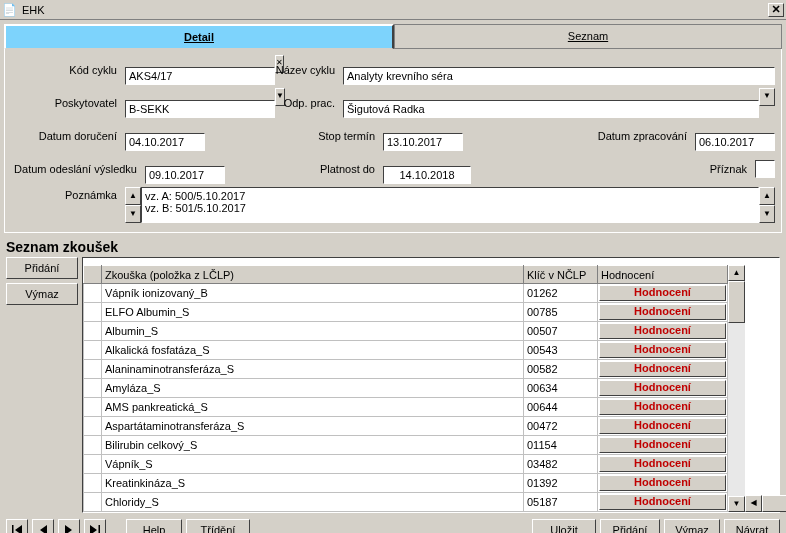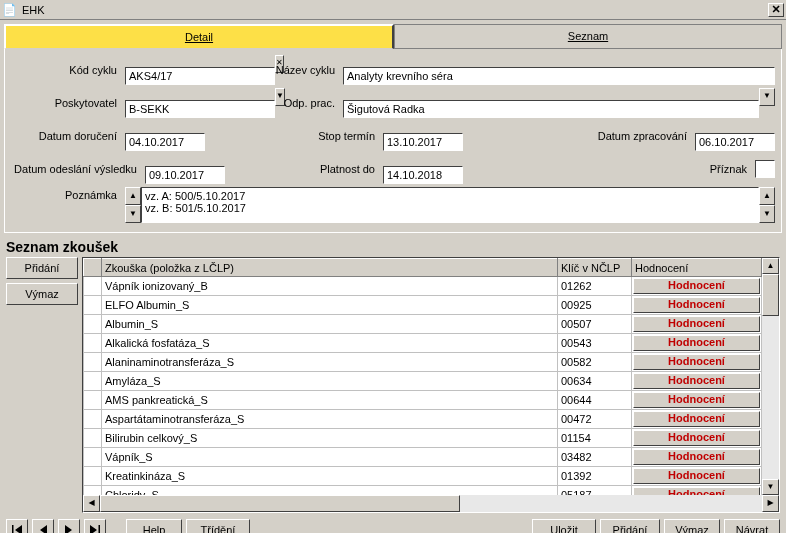--- a/index.html
+++ b/index.html
@@ -47,22 +47,22 @@
     padding: 5px 0;
     border: 1px solid #808080;
     border-bottom: 1px solid #808080;
     background: #d4d0c8;
     cursor: pointer;
   }
   .tab.active {
     border: 2px solid #fff;
     border-right-color:#404040;
     border-bottom: 1px solid #d4d0c8;
-    background: #fde047;
-    font-weight: normal;
+    background: #7dd3fc;
+    font-weight: bold;
   }
   .tab u { text-decoration: underline; }
   .panel {
     border: 1px solid #fff;
     border-top: none;
     margin: 0 4px;
     padding: 6px;
   }
   .form-row { display: flex; align-items: center; margin-bottom: 3px; gap: 4px; }
   .lbl { text-align: right; padding-right: 4px; white-space: nowrap; }
@@ -122,21 +122,22 @@
   }
   .table-cont {
     flex: 1;
     border: 1px solid #808080;
     border-top-color:#404040;border-left-color:#404040;
     border-right-color:#fff;border-bottom-color:#fff;
     background: #fff;
     position: relative;
     height: 256px;
     display: flex;
-    flex-direction: column;
+    flex-direction: row;
+    align-items: flex-end;
   }
   .grid { flex: 1; overflow: hidden; }
   table { border-collapse: collapse; width: 100%; table-layout: fixed; }
   th, td {
     border: 1px solid #c0c0c0;
     height: 18px;
     padding: 0 3px;
     text-align: left;
     white-space: nowrap;
     overflow: hidden;
@@ -242,21 +243,21 @@
     <span class="lbl" style="width:170px">Stop termín</span>
     <input class="text" style="width: 80px;" value="13.10.2017">
     <span class="lbl" style="flex:1">Datum zpracování</span>
     <input class="text" style="width: 80px;" value="06.10.2017">
   </div>
 
   <div class="form-row">
     <span class="lbl" style="width:130px">Datum odeslání výsledku</span>
     <input class="text" style="width: 80px;" value="09.10.2017">
     <span class="lbl" style="width:150px">Platnost do</span>
-    <input class="text" style="width: 80px;" value="14.10.2018">
+    <input class="text" style="width: 88px; text-align: center;" value="14.10.2018">
     <span class="lbl" style="flex:1">Příznak</span>
     <div class="priznak-box"></div>
   </div>
 
   <div class="form-row">
     <span class="lbl lbl-110" style="align-self:flex-start;padding-top:2px">Poznámka</span>
     <div class="note-block" style="flex:1">
       <div class="note-spin">
         <div class="spin-btn">▲</div>
         <div class="spin-btn">▼</div>
@@ -301,21 +302,21 @@
                 <td></td>
                 <td>Vápník ionizovaný_B</td>
                 <td>01262</td>
                 <td class="actcell">
                   <div class="hodn-btn">Hodnocení</div>
                 </td>
               </tr>
               <tr>
                 <td></td>
                 <td>ELFO Albumin_S</td>
-                <td>00925</td>
+                <td>00785</td>
                 <td class="actcell">
                   <div class="hodn-btn">Hodnocení</div>
                 </td>
               </tr>
               <tr>
                 <td></td>
                 <td>Albumin_S</td>
                 <td>00507</td>
                 <td class="actcell">
                   <div class="hodn-btn">Hodnocení</div>

